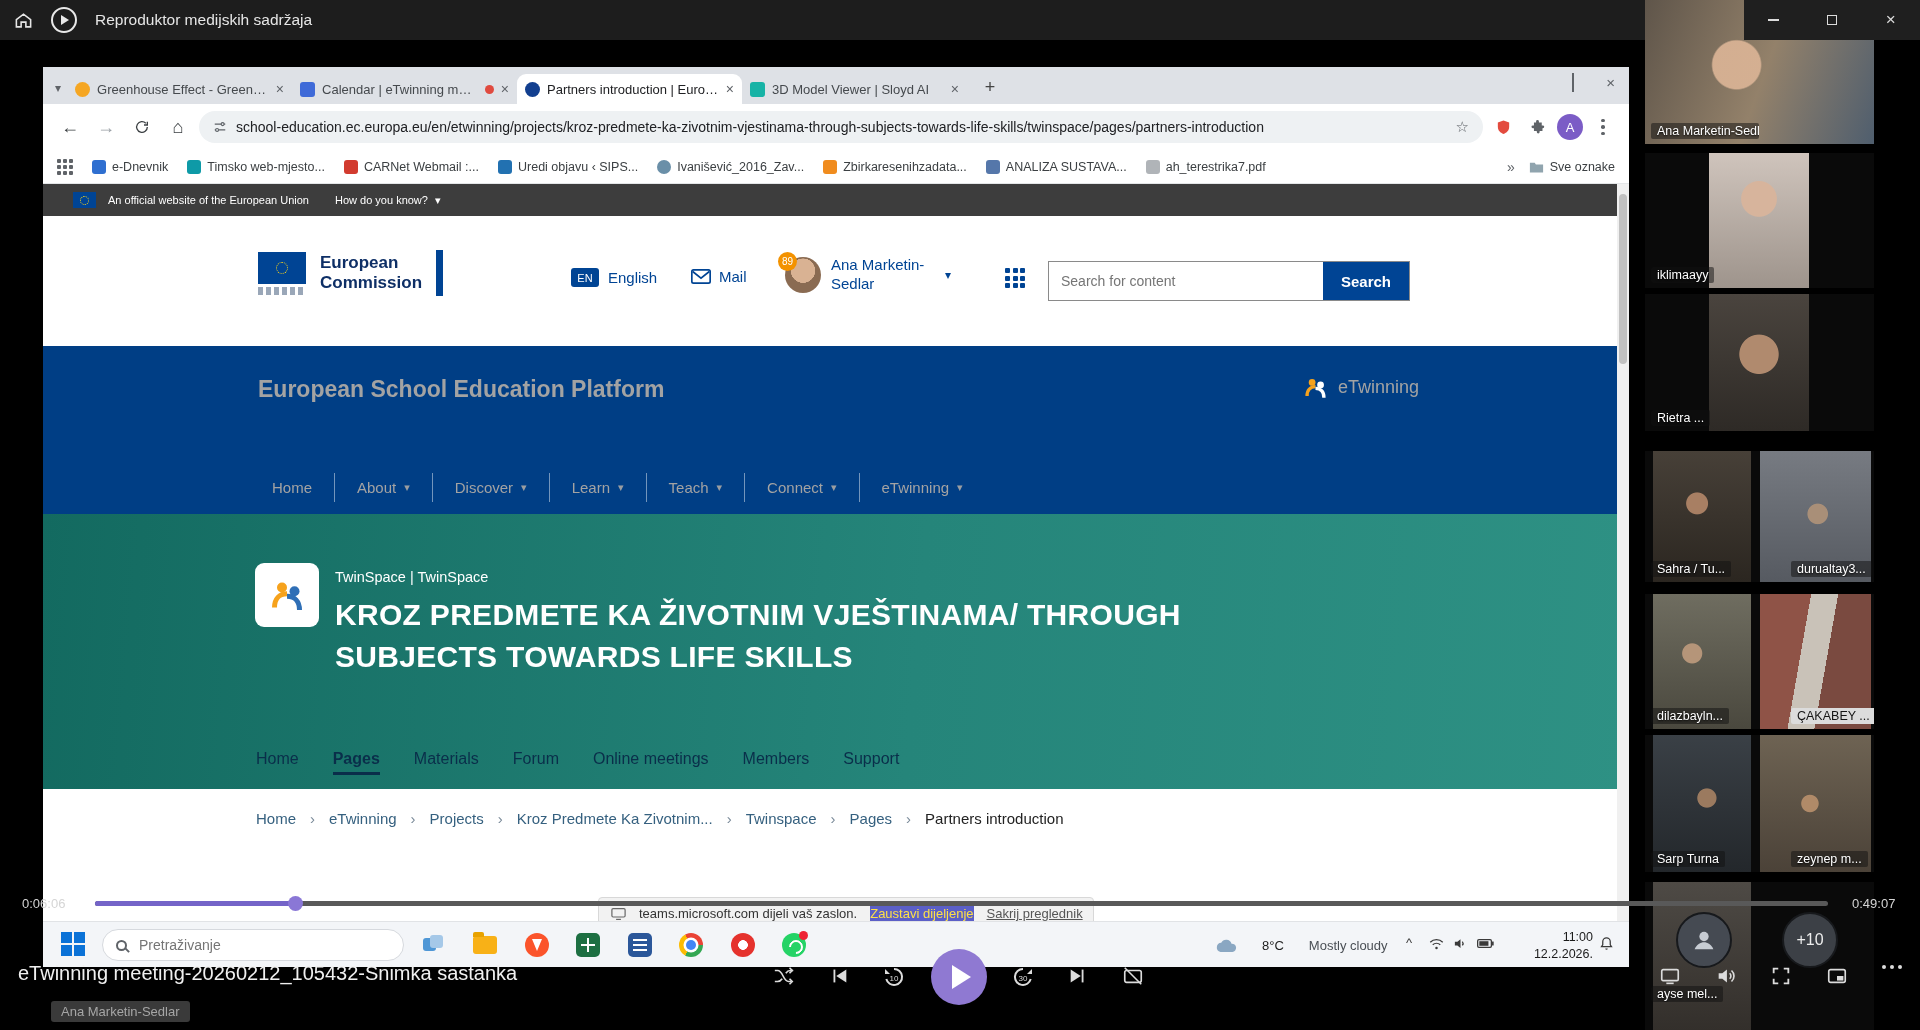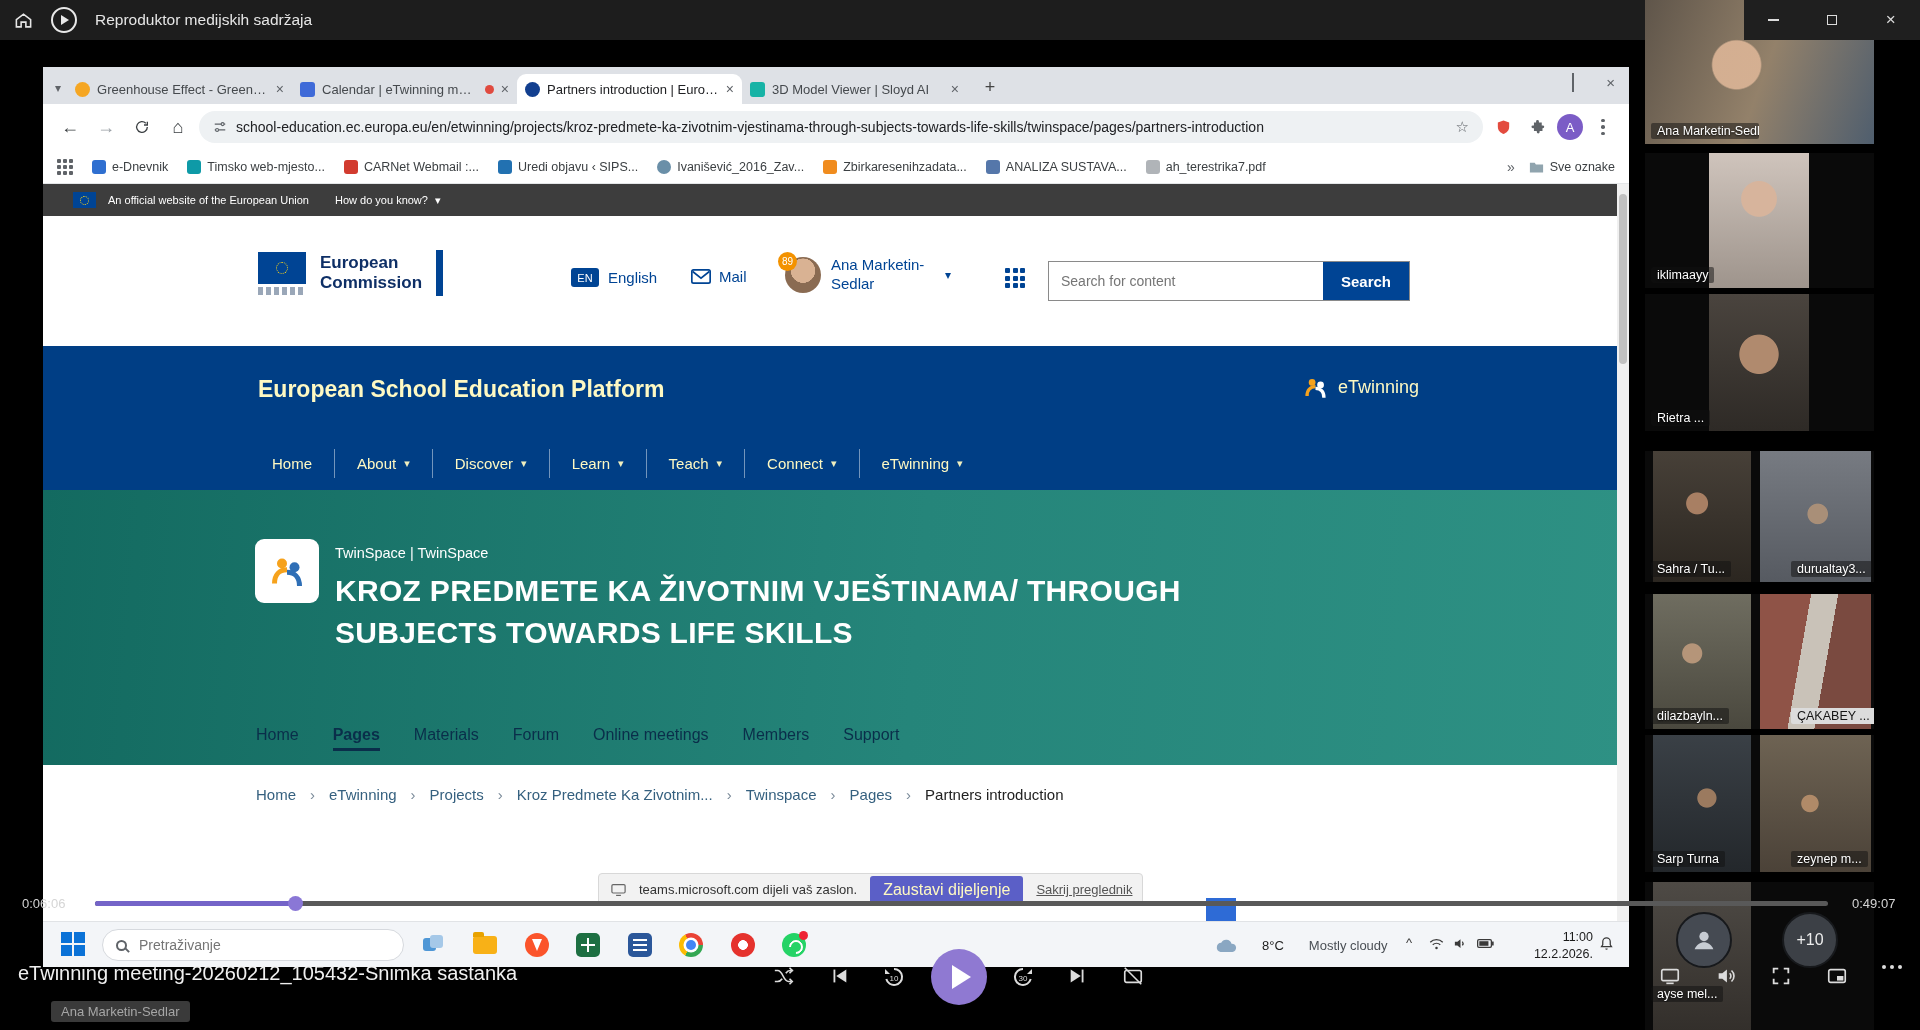--- a/index.html
+++ b/index.html
@@ -82,42 +82,42 @@
   .uav{width:36px;height:36px;border-radius:50%;background:radial-gradient(circle at 50% 38%,#d9b293 0 42%,#8a6b52 43% 100%);position:relative;flex:none;}
   .ubadge{position:absolute;left:-7px;top:-5px;width:19px;height:19px;border-radius:50%;background:#f39200;color:#fff;font-size:10px;display:flex;align-items:center;justify-content:center;}
   .uname{width:104px;font-size:15px;color:#004494;line-height:1.25;}
   .uchev{color:#004494;font-size:12px;}
   .hgrid{position:absolute;left:962px;top:52px;display:grid;grid-template-columns:repeat(3,5px);gap:2.5px;}
   .hgrid i{width:5px;height:5px;background:#004494;border-radius:1px;}
   .searchbox{position:absolute;left:1005px;top:45px;width:362px;height:40px;border:1px solid #8a8a8a;display:flex;background:#fff;}
   .searchbox input{flex:1;border:0;outline:0;padding:0 12px;font-size:14px;font-family:"Liberation Sans",sans-serif;color:#333;min-width:0;}
   .searchbox button{width:86px;background:#004494;color:#fff;border:0;font-size:15px;font-weight:bold;font-family:"Liberation Sans",sans-serif;}
 
-  .bluebar{height:144px;background:#003e85;position:relative;color:#fef9c3;}
+  .bluebar{height:168px;background:#003e85;position:relative;color:#a3a3a3;}
   .platname{position:absolute;left:215px;top:30px;font-size:23px;font-weight:bold;}
   .etwlogo{position:absolute;left:1259px;top:28px;display:flex;align-items:center;gap:9px;font-size:18px;}
   .mainnav{position:absolute;left:215px;bottom:12px;display:flex;align-items:center;font-size:15px;}
   .mnav{display:flex;align-items:center;gap:8px;padding:6px 22px;border-left:1px solid rgba(255,255,255,.45);}
   .mnav:first-child{border-left:0;padding-left:14px;}
   .mnav .chev{font-size:11px;opacity:.95;}
 
   .hero{height:275px;background:linear-gradient(95deg,#136a60 0%,#25857a 55%,#2e9184 100%);position:relative;color:#fff;}
   .herologo{position:absolute;left:212px;top:49px;width:64px;height:64px;background:#fff;border-radius:9px;display:flex;align-items:center;justify-content:center;}
   .eyebrow{position:absolute;left:292px;top:55px;font-size:14.5px;}
   .herotitle{position:absolute;left:292px;top:80px;font-size:30px;font-weight:bold;line-height:42px;letter-spacing:.3px;}
   .subnav{position:absolute;left:213px;bottom:14px;display:flex;gap:34px;font-size:16px;color:#0a2e4a;}
   .subnav .sn.active{font-weight:bold;border-bottom:3px solid #0a2e4a;padding-bottom:4px;}
 
   .crumbs{height:58px;display:flex;align-items:center;gap:14px;padding-left:213px;font-size:15px;color:#35607f;background:#fff;}
   .crumbs .sep{color:#7a8a99;font-size:15px;}
   .crumbs .last{color:#222;}
 
   .whitearea{height:98px;position:relative;background:#fff;}
   .sharebar{position:absolute;left:555px;top:50px;height:33px;background:#f2f2f2;border:1px solid #d8d8d8;border-radius:4px;display:flex;align-items:center;gap:13px;padding:0 10px 0 12px;font-size:13px;color:#333;white-space:nowrap;}
-  .stopbtn{background:#5b5fc7;color:#fef9c3;border:0;border-radius:3px;padding:5px 13px;font-size:16px;font-family:"Liberation Sans",sans-serif;}
+  .stopbtn{background:#5b5fc7;color:#fde047;border:0;border-radius:3px;padding:5px 0;font-size:13px;font-family:"Liberation Sans",sans-serif;}
   .hidelink{color:#555;text-decoration:underline;}
   .bluefrag{position:absolute;left:1163px;top:75px;width:30px;height:23px;background:#2e6bd6;}
 
   .pagescroll{position:absolute;right:0;top:0;width:12px;height:100%;background:#f0f0f0;}
   .pagescroll i{position:absolute;right:2px;top:10px;width:8px;height:170px;background:#c1c1c1;border-radius:4px;display:block;}
 
   
   .taskbar{height:46px;background:#f3f5f8;border-top:1px solid #e1e3e6;position:relative;flex:none;}
   .startbtn{position:absolute;left:18px;top:10px;display:grid;grid-template-columns:11px 11px;gap:2px;}
   .startbtn i{width:11px;height:11px;background:#0b72d7;}

